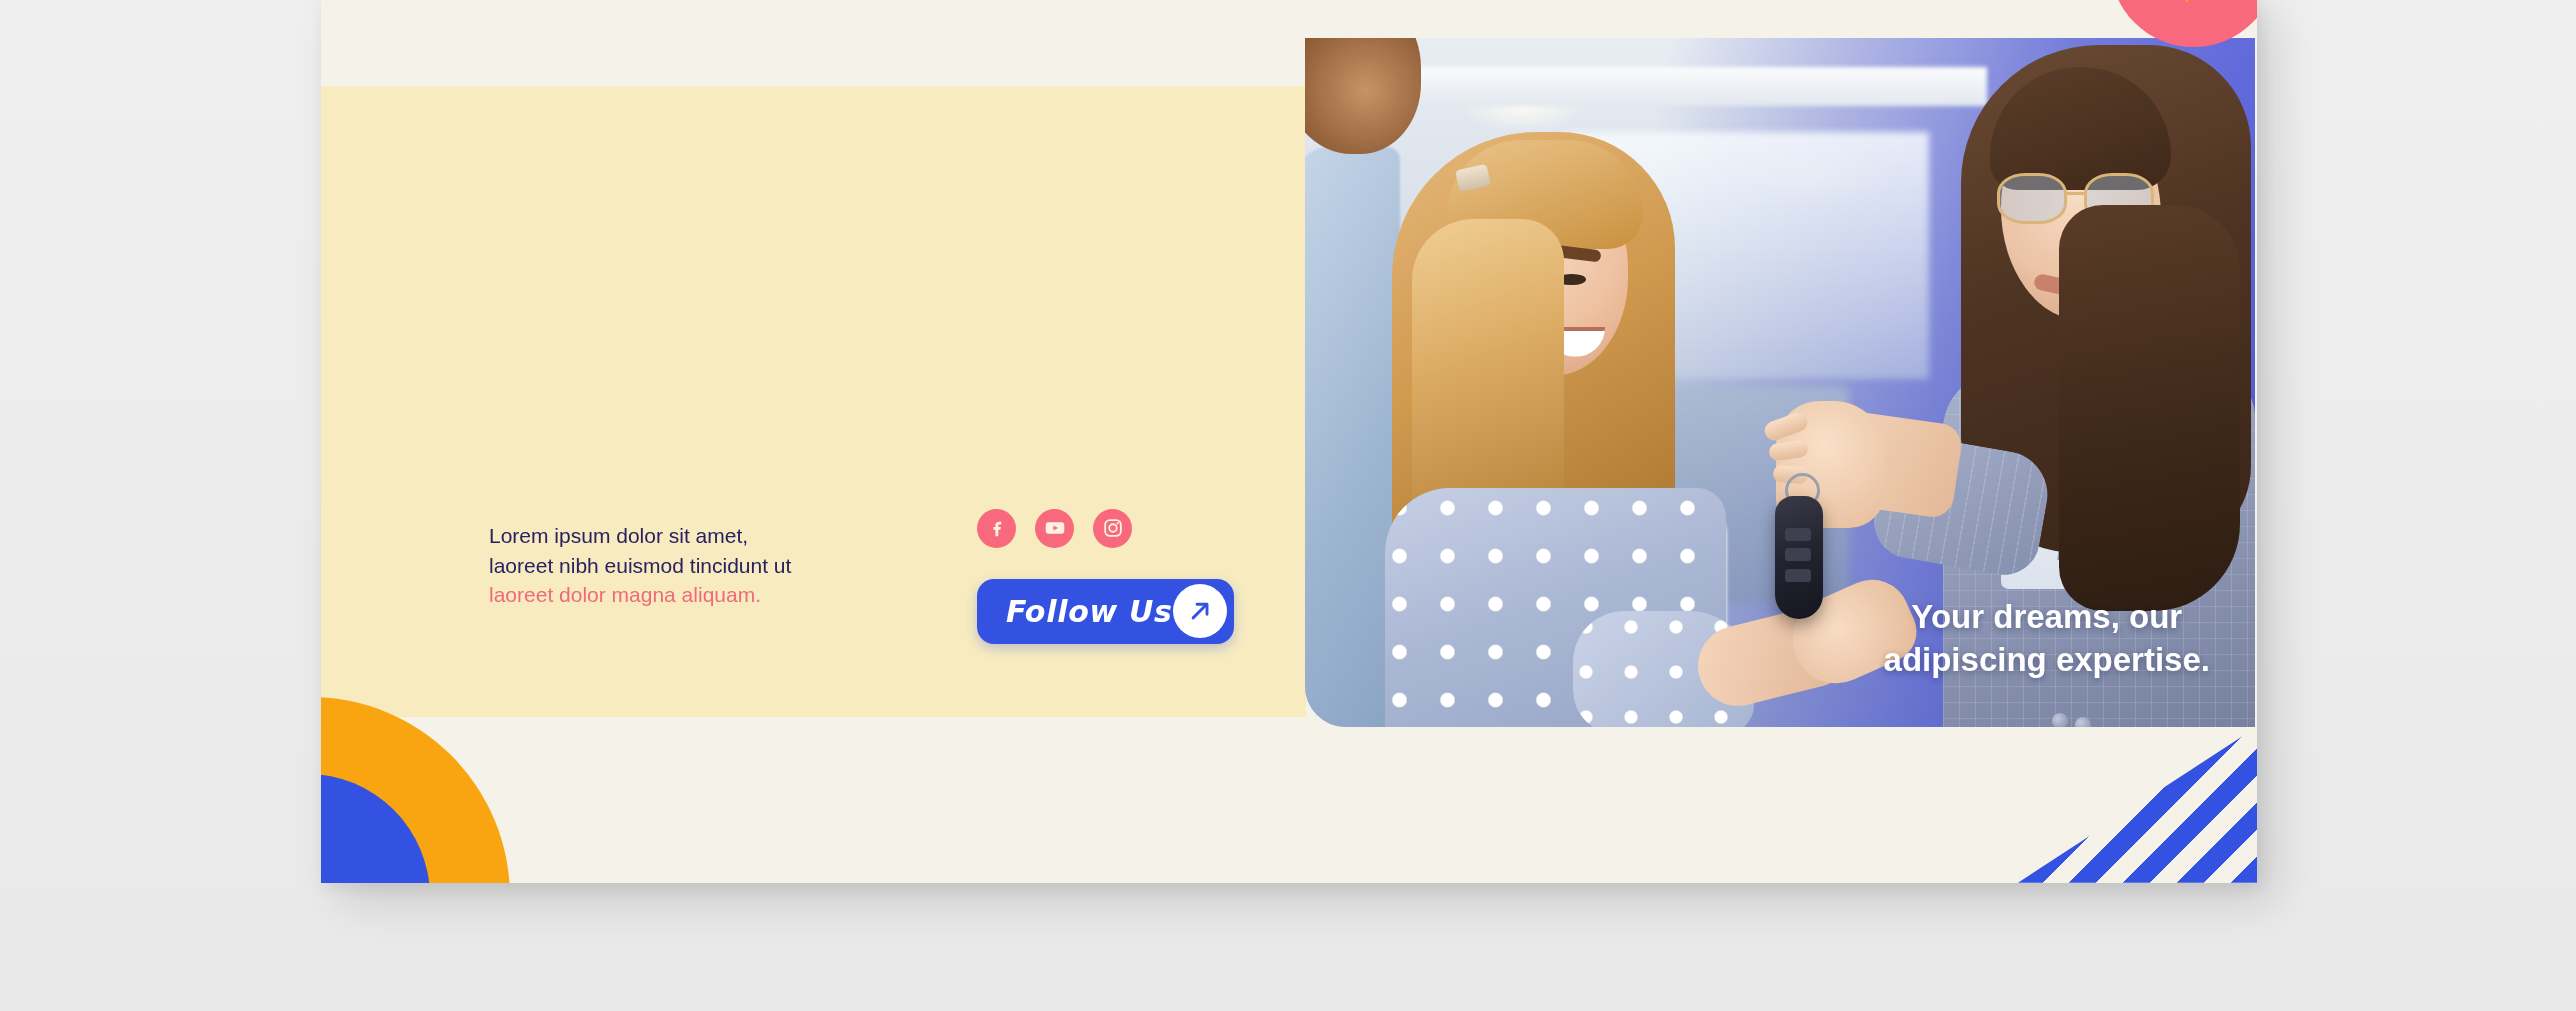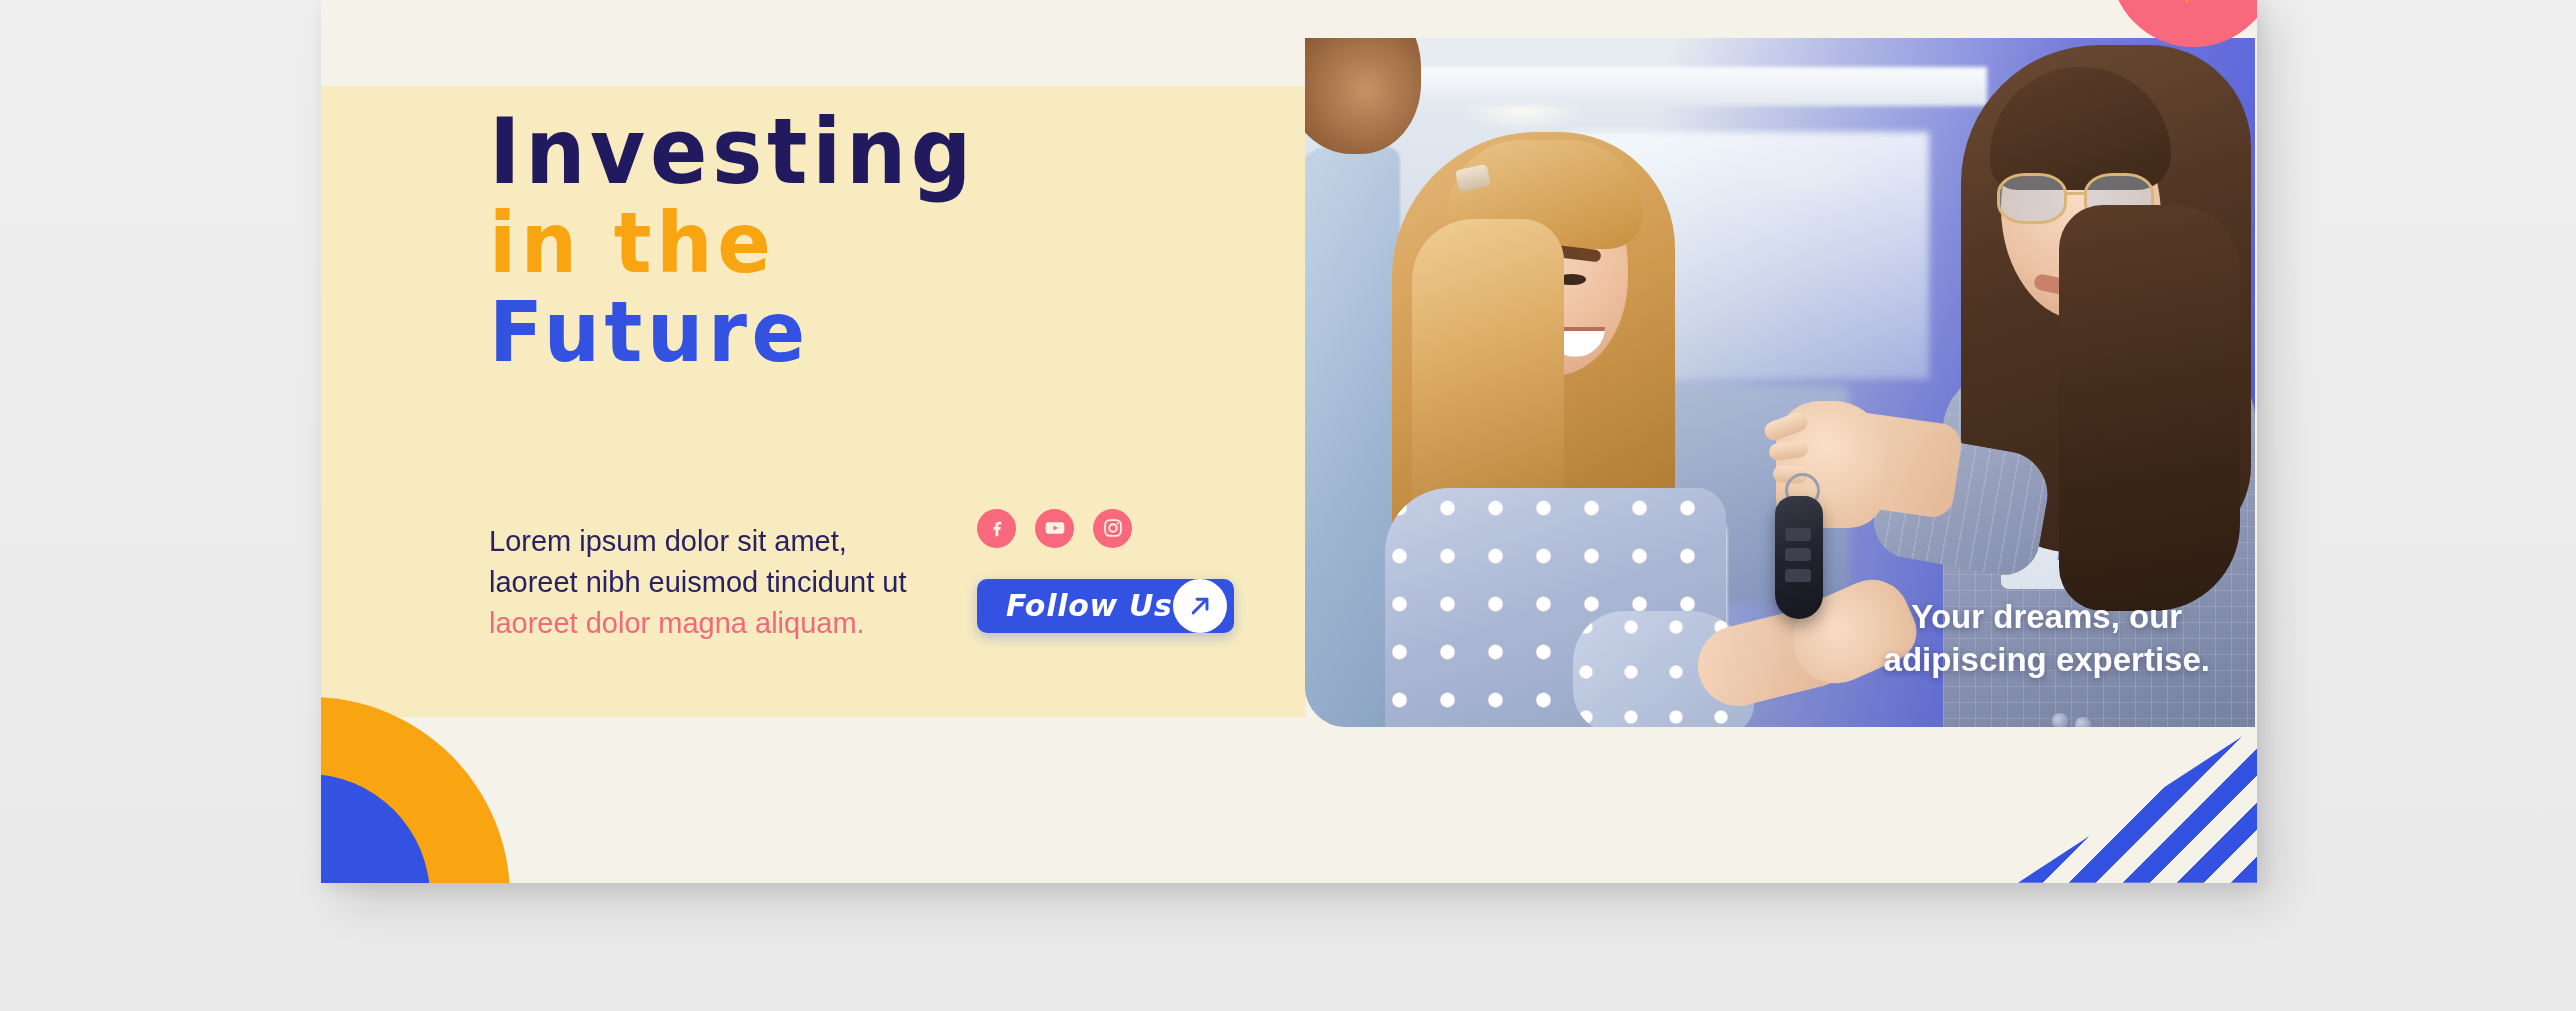--- a/index.html
+++ b/index.html
@@ -66,21 +66,21 @@
   #h-line-1 { font-size: 90px; color: #221A5E; }
   #h-line-2 { font-size: 84px; color: #F9A411; margin-top: 5.8px; }
   #h-line-3 { font-size: 84px; color: #3352E1; margin-top: 7.3px; }
 
   
   #body-copy {
     position: absolute;
     left: 168px;
     top: 435px;
     width: 450px;
-    font-size: 29px;
+    font-size: 21px;
     line-height: 1.42em;
     color: #2A2160;
     font-family: "Liberation Sans", sans-serif;
   }
   #body-copy .accent { color: #F06A7C; display: block; }
   #body-copy span.plain { display: block; }
 
   
   #social-row {
     position: absolute;
@@ -100,23 +100,23 @@
     cursor: pointer;
   }
   .social-btn svg { display:block; }
 
   
   #follow-btn {
     position: absolute;
     left: 656px;
     top: 493px;
     width: 257px;
-    height: 54px;
+    height: 65px;
     background: #3352E1;
-    border-radius: 10px;
+    border-radius: 17px;
     display: flex;
     align-items: center;
     justify-content: space-between;
     padding: 0 10px 0 29px;
     box-sizing: border-box;
     cursor: pointer;
     box-shadow: 0 4.4px 11.6px rgba(51,82,225,0.28);
   }
   #follow-label {
     font-family: "DejaVu Sans", sans-serif;
@@ -494,25 +494,20 @@
 </style>
 </head>
 <body>
 
 <div id="canvas">
 
   <div id="card">
 
     <div id="yellow-panel">
 
-      <div id="headline">
-        <div class="h-line" id="h-line-1">Investing</div>
-        <div class="h-line" id="h-line-2">in the</div>
-        <div class="h-line" id="h-line-3">Future</div>
-      </div>
 
       <div id="body-copy">
         <span class="plain">Lorem ipsum dolor sit amet,</span>
         <span class="plain">laoreet nibh euismod tincidunt ut</span>
         <span class="accent">laoreet dolor magna aliquam.</span>
       </div>
 
       <div id="social-row">
 
         <div class="social-btn">

